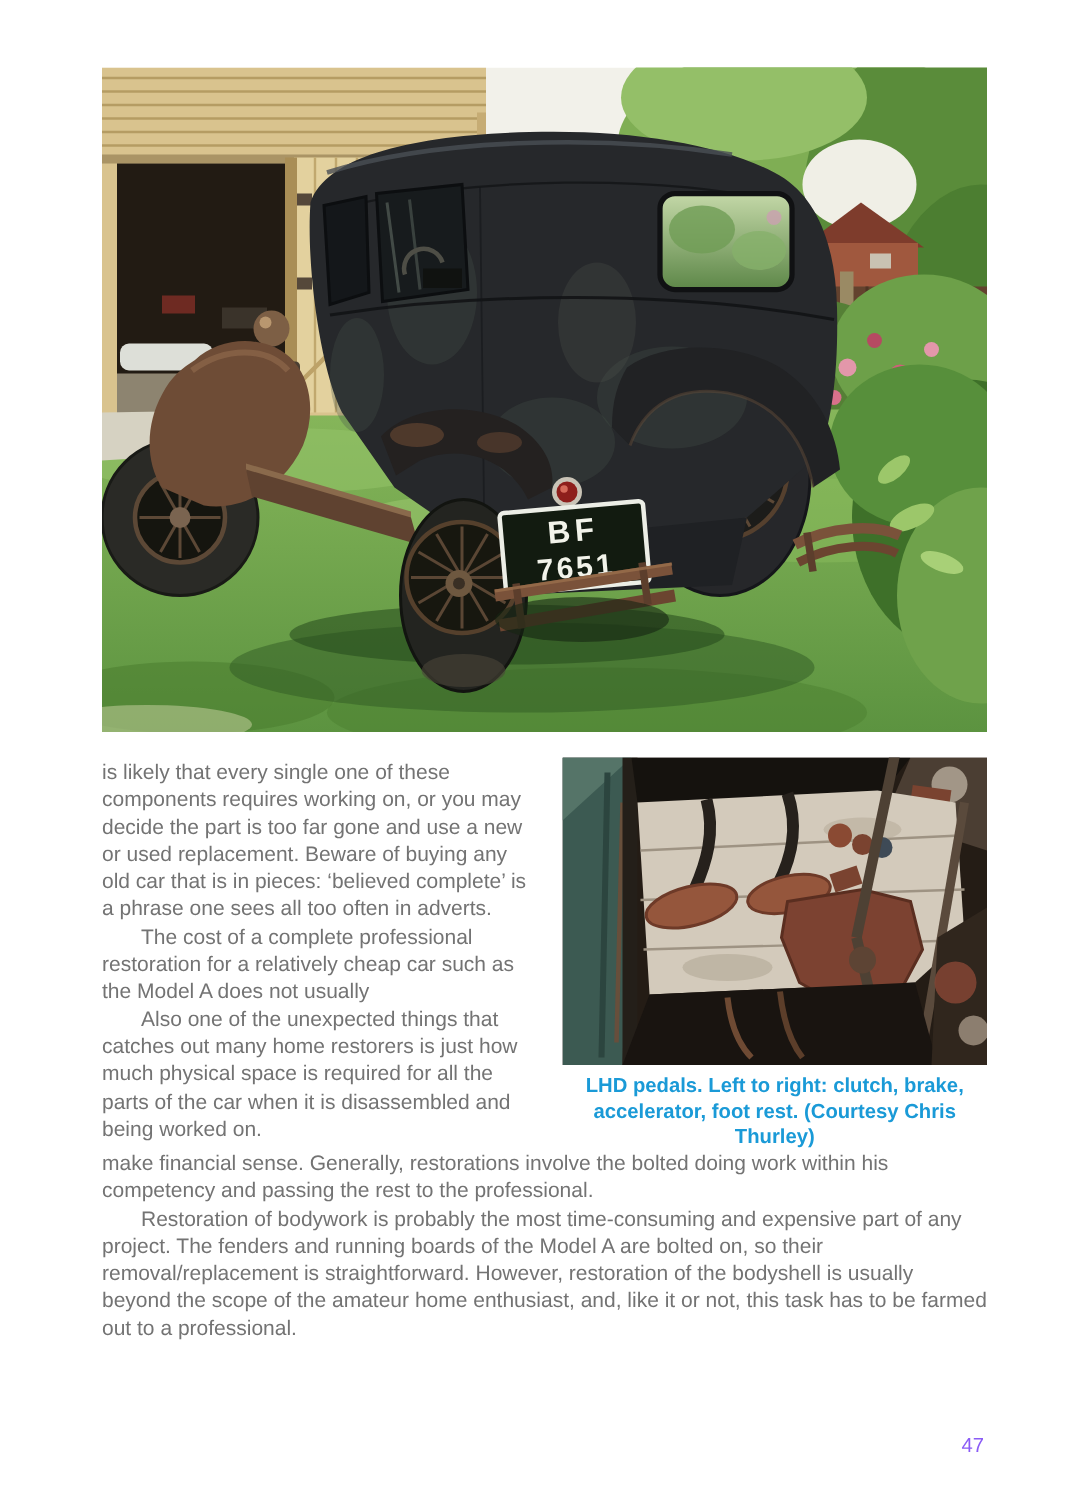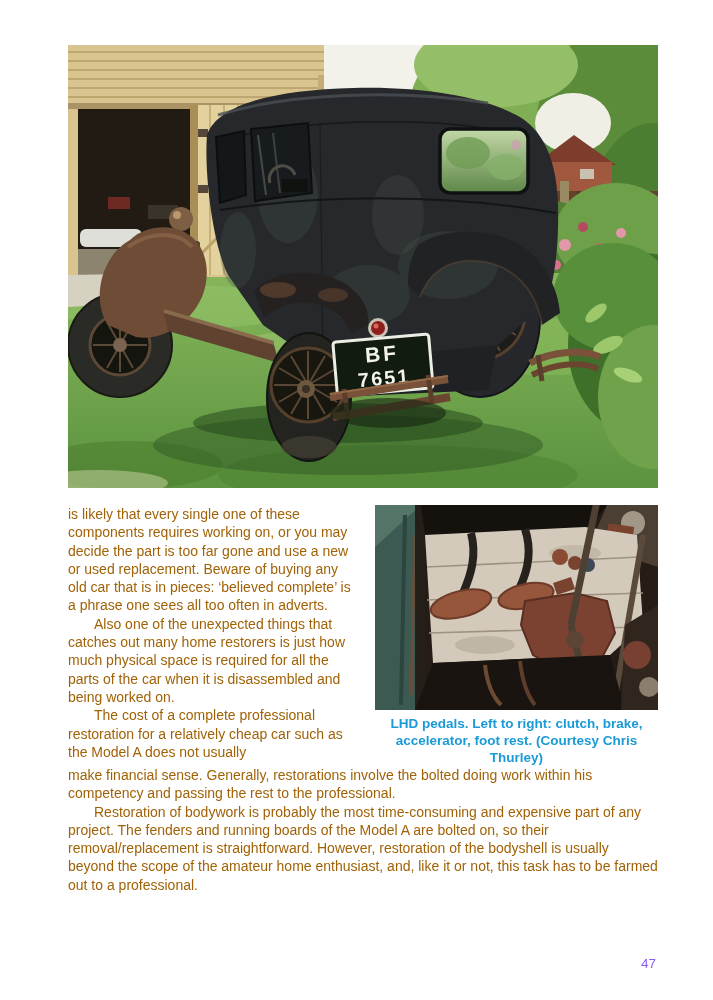--- a/index.html
+++ b/index.html
@@ -9,21 +9,21 @@
   }
   .content{position:absolute;left:68px;top:45px;width:590px;}
   .photo{display:block;}
   .caption{
     margin-top:6px;width:100%;text-align:center;
     color:#1a9ad7;font-weight:bold;font-size:13.5px;line-height:17px;
   }
   .columns{display:flex;margin-top:17px;}
   .col-text{width:299px;}
   .col-photo{width:283px;margin-left:8px;padding-left:16px;}
-  .bodytext{font-size:14px;line-height:18.3px;color:#a16207;}
+  .bodytext{font-size:14px;line-height:18.3px;color:#737373;}
   .bodytext p{margin:0;}
   .bodytext p.indent{text-indent:26px;}
   .fullwidth{margin-top:0;}
   .pedals-caption{margin-top:5px;}
   .page-num{
     position:absolute;top:956px;right:57px;
     font-size:13.5px;color:#8b5cf6;
   }
 </style>
 </head>
@@ -284,22 +284,22 @@
         </g>
 
         <ellipse cx="320" cy="368" rx="58" ry="15" fill="#152412" opacity="0.6"></ellipse>
       </g>
     </svg>
 
 
     <div class="columns">
       <div class="col-text bodytext">
         <p>is likely that every single one of these components requires working on, or you may decide the part is too far gone and use a new or used replacement. Beware of buying any old car that is in pieces: ‘believed complete’ is a phrase one sees all too often in adverts.</p>
+        <p class="indent">The cost of a complete professional restoration for a relatively cheap car such as the Model A does not usually</p>
         <p class="indent">Also one of the unexpected things that catches out many home restorers is just how much physical space is required for all the parts of the car when it is disassembled and being worked on.</p>
-        <p class="indent">The cost of a complete professional restoration for a relatively cheap car such as the Model A does not usually</p>
       </div>
 
       <div class="col-photo">
 
         <svg class="photo" width="283" height="205" viewBox="0 0 283 205" aria-hidden="true">
           <rect width="283" height="205" fill="#241c15"></rect>
 
           <g>
             <polygon points="0,0 46,0 40,205 0,205" fill="#3c5a52"></polygon>
             <polygon points="0,0 46,0 0,42" fill="#557468"></polygon>

